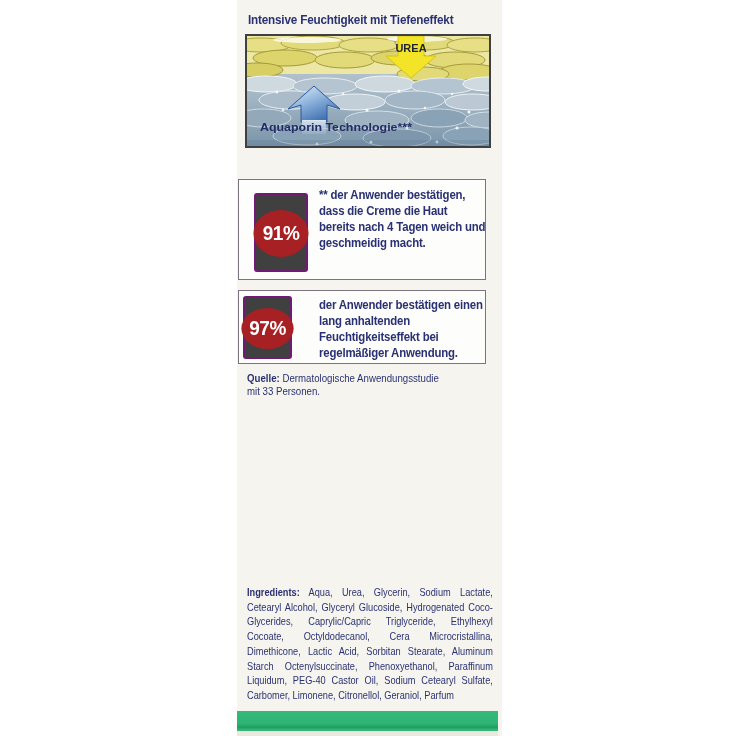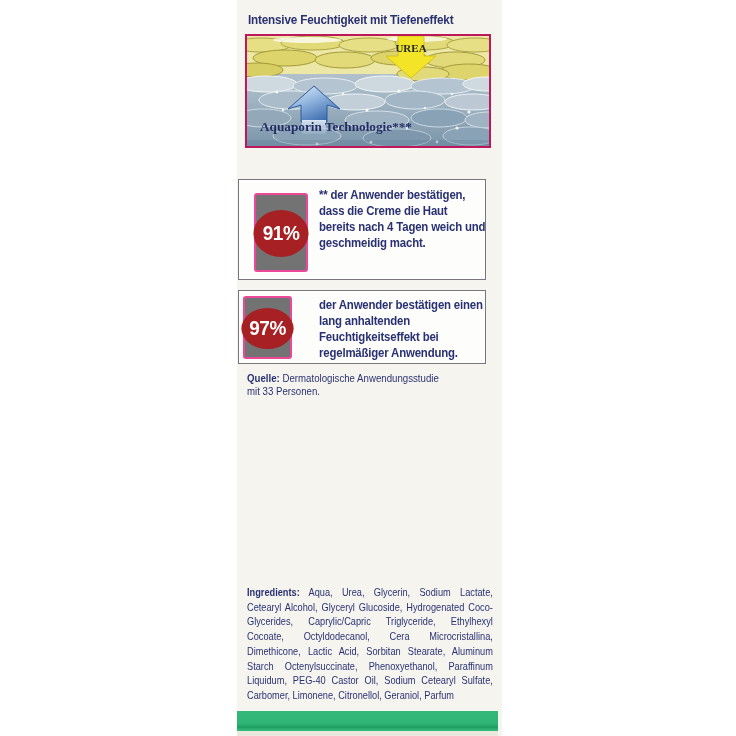--- a/index.html
+++ b/index.html
@@ -12,31 +12,31 @@
     position:absolute;left:237px;top:0;width:265px;height:736px;
     background:#f5f4ee;
   }
   .heading{
     position:absolute;left:11px;top:12px;width:250px;
     color:#2a3173;font-size:13px;font-weight:bold;white-space:nowrap;
     letter-spacing:-0.2px;transform:scaleX(.9);transform-origin:left top;
   }
   .illu{
     position:absolute;left:8px;top:34px;width:242px;height:110px;
-    border:2px solid #be185d;background:#f9a8d4;font-family:Liberation Serif, serif;
+    border:2px solid #404040;background:#f9a8d4;
   }
   .illu svg{display:block;}
   .stat-box{
     position:absolute;left:1px;width:246px;
     background:#fdfdfb;border:1.5px solid #7b747e;
   }
   .stat-box.first{top:179px;height:99px;}
   .stat-box.second{top:290px;height:72px;}
   .badge{
-    position:absolute;background:#737373;border:2px solid #ec4899;border-radius:3px;text-align:right;
+    position:absolute;background:#404040;border:2px solid #701a75;border-radius:3px;text-align:right;
   }
   .badge.first{left:15px;top:13px;width:50px;height:75px;}
   .badge.second{left:4px;top:5px;width:45px;height:59px;}
   .pct{
     position:absolute;border-radius:50%;background:#a62024;color:#ffffff;
     font-weight:bold;display:flex;align-items:center;justify-content:center;
     letter-spacing:-0.5px;transform:scaleX(.95);
   }
   .pct.first{left:-4px;top:15px;width:58px;height:47px;font-size:20px;}
   .pct.second{left:-5px;top:10px;width:55px;height:41px;font-size:20px;}

